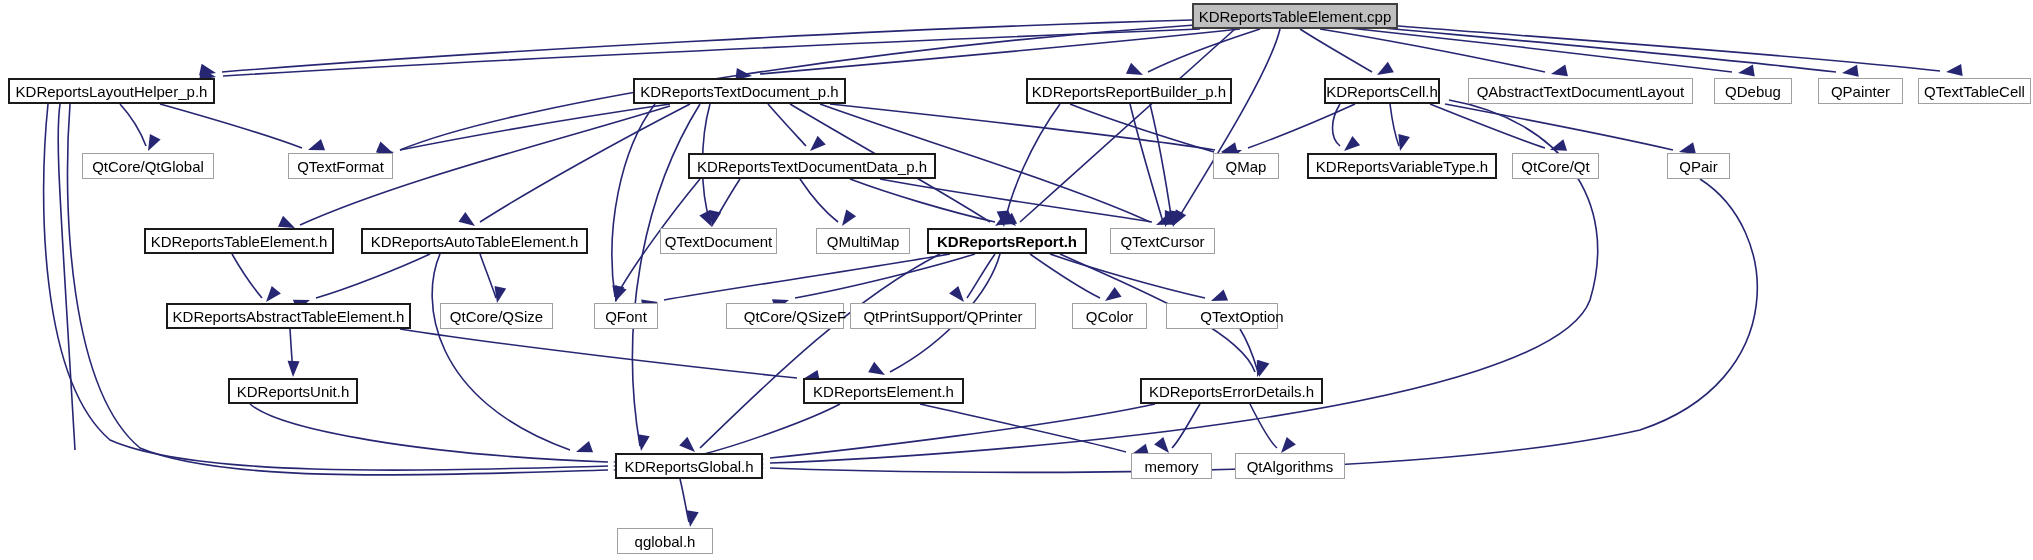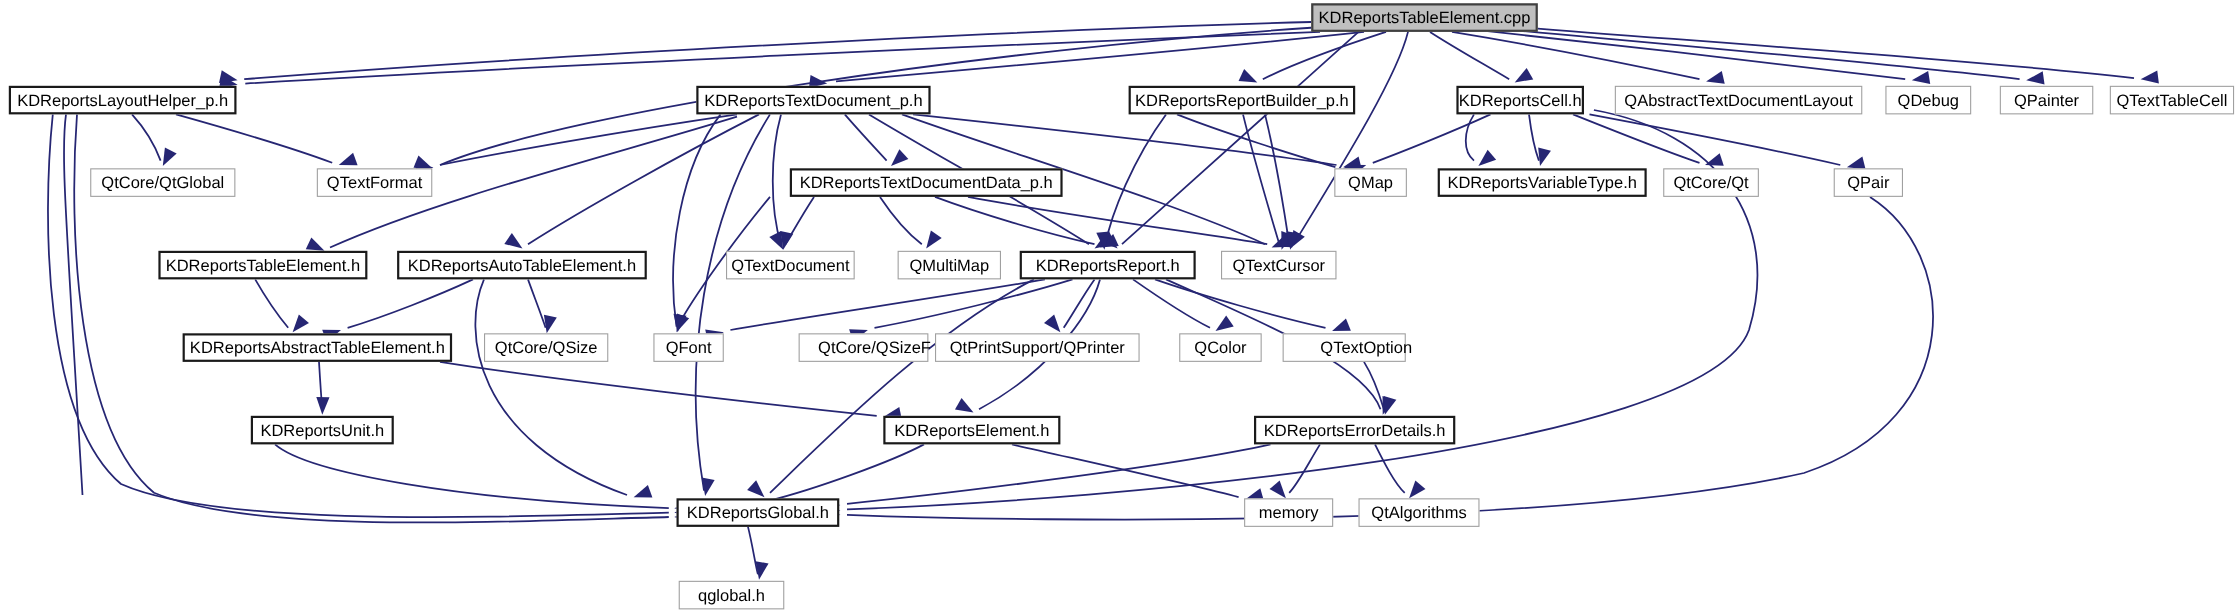--- a/index.html
+++ b/index.html
@@ -209,21 +209,21 @@
       </div>
       <div class="node" style="left: 1918px; top: 78px; width: 113px; height: 26px;">
         <span class="node-label">QTextTableCell</span>
       </div>
       <div class="node" style="left: 82px; top: 153px; width: 132px; height: 26px;">
         <span class="node-label">QtCore/QtGlobal</span>
       </div>
       <div class="node" style="left: 288px; top: 153px; width: 105px; height: 26px;">
         <span class="node-label">QTextFormat</span>
       </div>
-      <div class="node strong" style="left: 688px; top: 153px; width: 248px; height: 26px; margin-left: 30px;">
+      <div class="node strong" style="left: 688px; top: 153px; width: 248px; height: 26px;">
         <span class="node-label">KDReportsTextDocumentData_p.h</span>
       </div>
       <div class="node" style="left: 1213px; top: 153px; width: 66px; height: 26px;">
         <span class="node-label">QMap</span>
       </div>
       <div class="node strong" style="left: 1307px; top: 153px; width: 190px; height: 26px;">
         <span class="node-label">KDReportsVariableType.h</span>
       </div>
       <div class="node" style="left: 1512px; top: 153px; width: 87px; height: 26px;">
         <span class="node-label">QtCore/Qt</span>
@@ -236,21 +236,21 @@
       </div>
       <div class="node strong" style="left: 361px; top: 228px; width: 227px; height: 26px;">
         <span class="node-label">KDReportsAutoTableElement.h</span>
       </div>
       <div class="node" style="left: 660px; top: 228px; width: 117px; height: 26px;">
         <span class="node-label">QTextDocument</span>
       </div>
       <div class="node" style="left: 816px; top: 228px; width: 94px; height: 26px;">
         <span class="node-label">QMultiMap</span>
       </div>
-      <div class="node strong" style="left: 927px; top: 228px; width: 160px; height: 26px;">
+      <div class="node strong" style="left: 927px; top: 228px; width: 160px; height: 26px; font-weight: bold;">
         <span class="node-label">KDReportsReport.h</span>
       </div>
       <div class="node" style="left: 1110px; top: 228px; width: 105px; height: 26px;">
         <span class="node-label">QTextCursor</span>
       </div>
       <div class="node strong" style="left: 166px; top: 303px; width: 245px; height: 26px;">
         <span class="node-label">KDReportsAbstractTableElement.h</span>
       </div>
       <div class="node" style="left: 440px; top: 303px; width: 113px; height: 26px;">
         <span class="node-label">QtCore/QSize</span>

